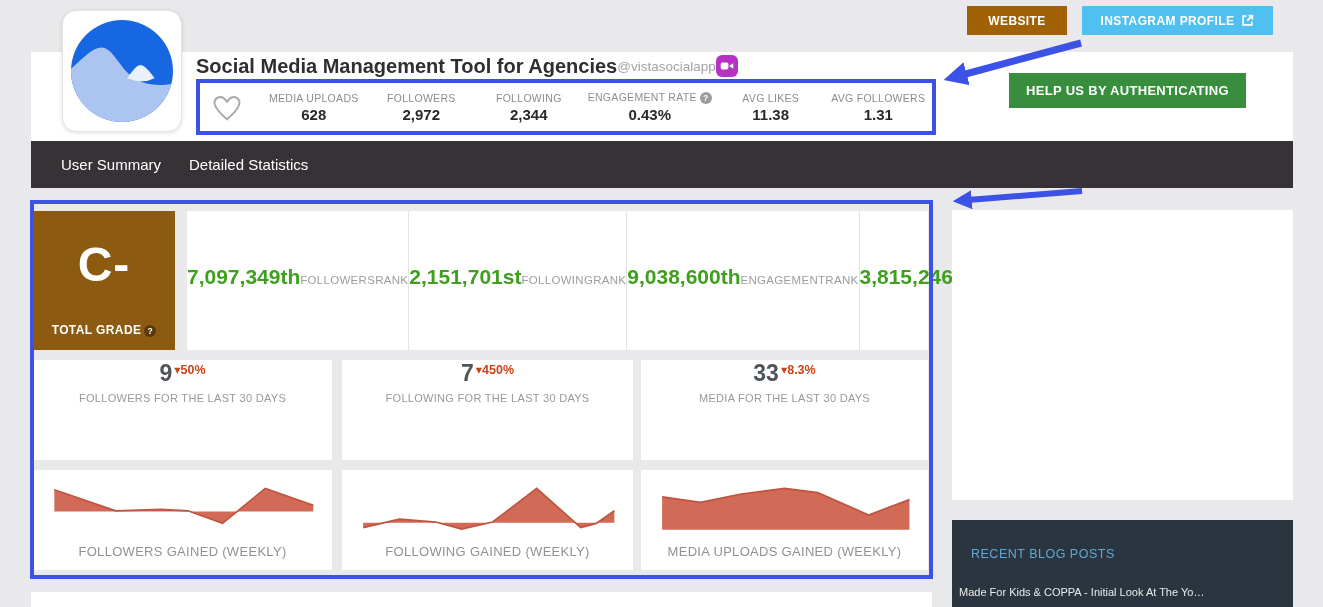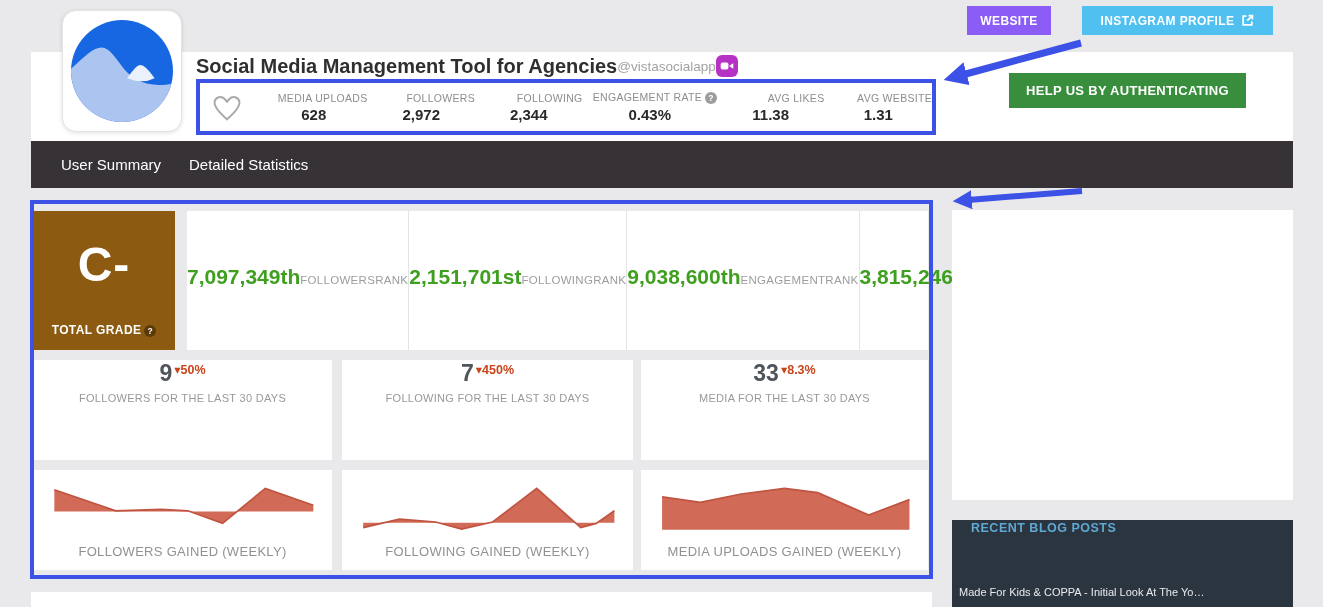--- a/index.html
+++ b/index.html
@@ -8,42 +8,42 @@
     position:relative;
     background:#e9e9eb;
     font-family:"Liberation Sans","DejaVu Sans",sans-serif;
     overflow:hidden;
     color:#2b2b2b;
   }
   .abs { position:absolute; }
 
   
   .btn { display:flex; align-items:center; justify-content:center; font-weight:bold; cursor:pointer; }
-  .btn-website { left:967px; top:6px; width:84px; height:29px; background:#8b5cf6; color:#fff; font-size:12px; letter-spacing:.4px; }
+  .btn-website { left:967px; top:6px; width:100px; height:29px; background:#a16207; color:#fff; font-size:12px; letter-spacing:.4px; }
   .btn-instagram { left:1082px; top:6px; width:191px; height:29px; background:#4fc0ef; color:#fff; font-size:12px; letter-spacing:.4px; gap:7px; }
   .btn-auth { left:1009px; top:73px; width:237px; height:35px; background:#388e3c; color:#fff; font-size:13px; letter-spacing:.3px; }
 
   
   .header-band { left:31px; top:52px; width:1262px; height:89px; background:#fff; }
   .avatar-card { left:62px; top:10px; width:120px; height:122px; background:#fff; border:1px solid #e3e3e3; border-radius:14px;
                  box-shadow:0 1px 4px rgba(0,0,0,.12); display:flex; align-items:center; justify-content:center; }
   .logo-circle { width:102px; height:102px; border-radius:50%; background:#1767e2; overflow:hidden; }
   .logo-circle svg { display:block; width:100%; height:100%; }
 
   .title-row { left:196px; top:53px; height:26px; display:flex; align-items:center; }
   .page-title { font-size:20px; font-weight:bold; color:#2f2f2f; }
   .handle { font-size:13.5px; color:#a3a3a3; }
   .video-badge { width:22px; height:22px; border-radius:6px; background:#b532c5; display:flex; align-items:center; justify-content:center; }
 
   
   .stats-box { left:196px; top:79px; width:740px; height:56px; background:#fff; border:4px solid #3c51e6;
                display:flex; align-items:center; }
   .heart-wrap { margin:0 16px 0 10px; width:34px; height:30px; flex:0 0 auto; cursor:pointer; }
   .stat-col { flex:1 1 0; text-align:center; }
-  .stat-label { font-size:10.5px; color:#8b8d90; letter-spacing:.3px; white-space:nowrap;text-align:right; }
+  .stat-label { font-size:10.5px; color:#8b8d90; letter-spacing:.3px; white-space:nowrap; }
   .stat-value { font-size:15px; font-weight:bold; color:#27292b; margin-top:2px; }
   .qbadge { display:inline-flex; align-items:center; justify-content:center; width:12px; height:12px; border-radius:50%;
             background:#9a9c9e; color:#fff; font-size:8.5px; font-weight:bold; vertical-align:middle; margin-left:3px; cursor:pointer; }
 
   
   .navbar { left:31px; top:141px; width:1262px; height:47px; background:#363236; display:flex; align-items:center; padding-left:16px; }
   .nav-item { color:#fff; font-size:15px; padding:0 14px; line-height:47px; cursor:pointer; }
 
   
   .annot-box2 { left:30px; top:200px; width:903px; height:379px; border:4px solid #3c51e6; pointer-events:none; }
@@ -74,21 +74,21 @@
   .chart-card.c1 { left:33px;  width:299px; }
   .chart-card.c2 { left:342px; width:291px; }
   .chart-card.c3 { left:641px; width:287px; }
   .chart-area { position:absolute; left:16px; right:16px; top:10px; height:56px; }
   .chart-area svg { width:100%; height:100%; display:block; }
   .chart-label { position:absolute; bottom:11px; width:100%; text-align:center; font-size:13px; color:#8f9194; letter-spacing:.3px; }
 
   
   .ad-box { left:952px; top:210px; width:341px; height:290px; background:#fff; }
   .blog-box { left:952px; top:520px; width:341px; height:87px; background:#2b3540; overflow:hidden; }
-  .blog-heading { position:absolute; left:19px; top:1px; font-size:12.5px; font-weight:bold; color:#5fa8d3; letter-spacing:.5px; }
+  .blog-heading { position:absolute; left:19px; top:27px; font-size:12.5px; font-weight:normal; color:#5fa8d3; letter-spacing:.5px; }
   .blog-post { position:absolute; left:7px; top:66px; width:330px; font-size:11px; color:#e8eaec; white-space:nowrap; overflow:hidden; cursor:pointer; }
 
   .bottom-strip { left:31px; top:592px; width:901px; height:15px; background:#fff; }
 </style>
 </head>
 <body>
 
 <div class="abs btn btn-website">WEBSITE</div>
 <div class="abs btn btn-instagram">
   <span>INSTAGRAM PROFILE</span>
@@ -143,21 +143,21 @@
     <div class="stat-label">
       <span>ENGAGEMENT RATE</span><span class="qbadge">?</span>
     </div>
     <div class="stat-value">0.43%</div>
   </div>
   <div class="stat-col">
     <div class="stat-label">AVG LIKES</div>
     <div class="stat-value">11.38</div>
   </div>
   <div class="stat-col">
-    <div class="stat-label">AVG WEBSITE</div>
+    <div class="stat-label">AVG FOLLOWERS</div>
     <div class="stat-value">1.31</div>
   </div>
 </div>
 
 <div class="abs btn btn-auth">HELP US BY AUTHENTICATING</div>
 
 <svg class="abs arrow-svg" style="left:938px; top:36px;" width="150" height="56" viewBox="0 0 150 56">
   <defs>
     <marker id="ah1" viewBox="0 0 10 10" refX="2" refY="5" markerWidth="3.4" markerHeight="3.4" orient="auto">
       <path d="M0,0 L10,5 L0,10 Z" fill="#3c51e6"></path>

